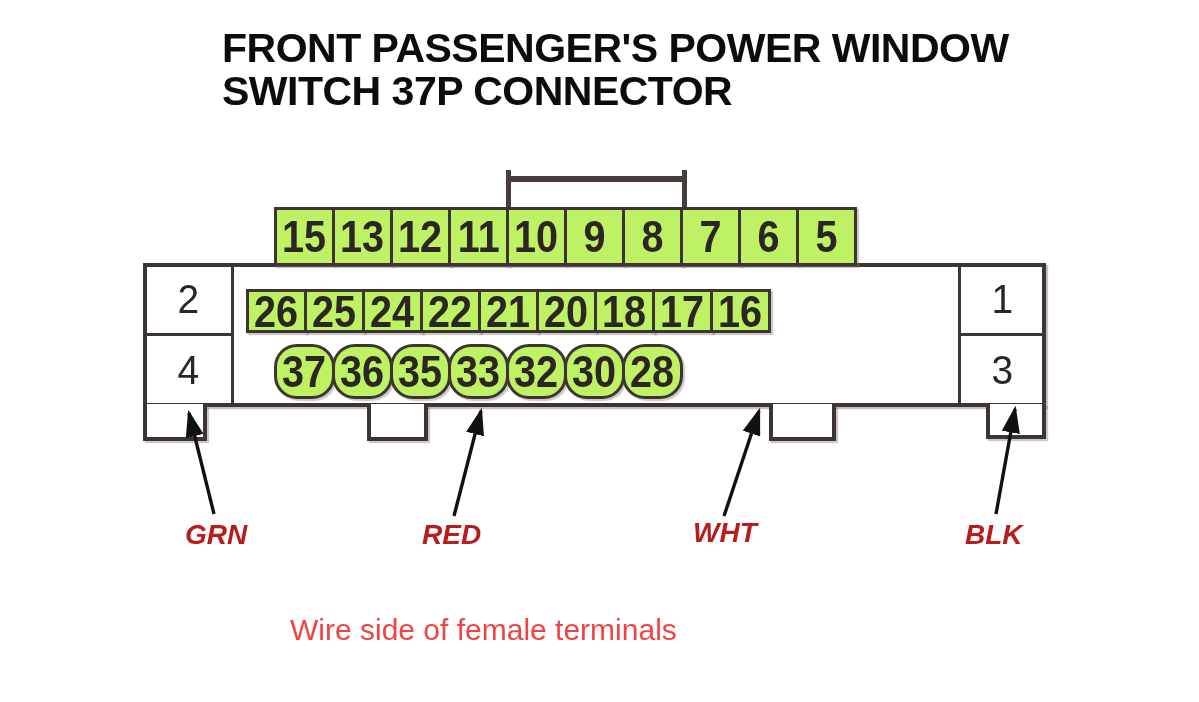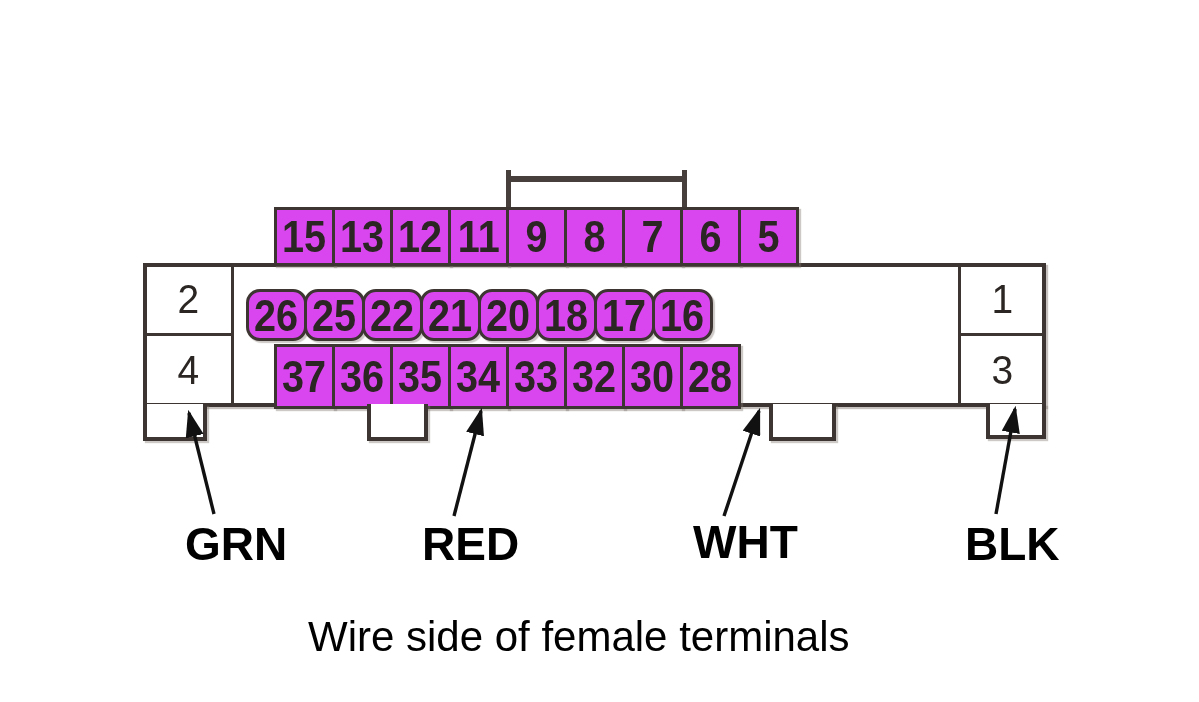--- a/index.html
+++ b/index.html
@@ -17,27 +17,27 @@
   .body-rect{
     position:absolute;left:143px;top:263px;width:903px;height:144px;
     box-sizing:border-box;border:4px solid #3d3531;background:#ffffff;
     box-shadow:2px 2px 1px rgba(130,120,112,.45);
   }
   .pin-row{position:absolute;display:flex;}
   .row-top{left:274px;top:207px;}
   .row-middle{left:246px;top:289px;}
   .row-bottom{left:274px;top:344px;}
   .pin-cell{
-    box-sizing:border-box;width:61px;border:3px solid #3d3531;background:#d946ef;
+    box-sizing:border-box;width:61px;border:3px solid #3d3531;background:#bef264;
     margin-right:-3px;display:flex;align-items:center;justify-content:center;
     box-shadow:2px 2px 1px rgba(130,120,112,.4);
   }
   .row-top   .pin-cell{height:59px;}
-  .row-middle .pin-cell{height:52px;border-radius:14px;}
-  .row-bottom .pin-cell{height:65px;}
+  .row-middle .pin-cell{height:44px;}
+  .row-bottom .pin-cell{height:55px;border-radius:23px;}
   .pin-num{
     font-size:45px;font-weight:bold;color:#2b2623;
     transform:scaleX(.88);line-height:1;
   }
   .side-cell{
     position:absolute;box-sizing:border-box;border:3px solid #3d3531;
     display:flex;align-items:center;justify-content:center;background:transparent;
   }
   .cell-p2{left:143px;top:263px;width:91px;height:73px;}
   .cell-p4{left:143px;top:333px;width:91px;height:74px;}
@@ -56,38 +56,42 @@
     box-shadow:2px 2px 1px rgba(130,120,112,.4);
   }
   .foot-1{left:143px;top:404px;width:64px;height:37px;}
   .foot-2{left:367px;top:404px;width:61px;height:37px;}
   .foot-3{left:769px;top:404px;width:67px;height:37px;}
   .foot-4{left:986px;top:404px;width:60px;height:35px;}
   
   .arrows{position:absolute;left:0;top:0;width:1199px;height:702px;pointer-events:none;}
   
   .wire-label{
-    position:absolute;font-size:46px;font-weight:bold;color:#000000;
-    line-height:1;white-space:nowrap;
+    position:absolute;font-size:28px;font-weight:bold;color:#b91c1c;
+    line-height:1;white-space:nowrap;font-style:italic;
   }
   .wl-grn{left:185px;top:521px;}
   .wl-red{left:422px;top:521px;}
   .wl-wht{left:693px;top:519px;}
   .wl-blk{left:965px;top:521px;}
   
   .caption{
-    position:absolute;left:308px;top:613px;
-    font-size:42px;font-weight:400;color:#000000;white-space:nowrap;
+    position:absolute;left:290px;top:613px;
+    font-size:30px;font-weight:400;color:#ef4444;white-space:nowrap;
   }
 </style>
 </head>
 <body>
 
 <div class="stage">
 
+  <div class="title">
+    <div>FRONT PASSENGER'S POWER WINDOW</div>
+    <div>SWITCH 37P CONNECTOR</div>
+  </div>
 
   <div class="clip-post left"></div>
   <div class="clip-post right"></div>
   <div class="clip-bar"></div>
 
   <div class="body-rect"></div>
 
   <div class="pin-row row-top">
       <div class="pin-cell">
         <span class="pin-num">15</span>
@@ -95,20 +99,23 @@
       <div class="pin-cell">
         <span class="pin-num">13</span>
       </div>
       <div class="pin-cell">
         <span class="pin-num">12</span>
       </div>
       <div class="pin-cell">
         <span class="pin-num">11</span>
       </div>
       <div class="pin-cell">
+        <span class="pin-num">10</span>
+      </div>
+      <div class="pin-cell">
         <span class="pin-num">9</span>
       </div>
       <div class="pin-cell">
         <span class="pin-num">8</span>
       </div>
       <div class="pin-cell">
         <span class="pin-num">7</span>
       </div>
       <div class="pin-cell">
         <span class="pin-num">6</span>
@@ -118,20 +125,23 @@
       </div>
     </div>
   <div class="pin-row row-middle">
       <div class="pin-cell">
         <span class="pin-num">26</span>
       </div>
       <div class="pin-cell">
         <span class="pin-num">25</span>
       </div>
       <div class="pin-cell">
+        <span class="pin-num">24</span>
+      </div>
+      <div class="pin-cell">
         <span class="pin-num">22</span>
       </div>
       <div class="pin-cell">
         <span class="pin-num">21</span>
       </div>
       <div class="pin-cell">
         <span class="pin-num">20</span>
       </div>
       <div class="pin-cell">
         <span class="pin-num">18</span>
@@ -145,23 +155,20 @@
     </div>
   <div class="pin-row row-bottom">
       <div class="pin-cell">
         <span class="pin-num">37</span>
       </div>
       <div class="pin-cell">
         <span class="pin-num">36</span>
       </div>
       <div class="pin-cell">
         <span class="pin-num">35</span>
-      </div>
-      <div class="pin-cell">
-        <span class="pin-num">34</span>
       </div>
       <div class="pin-cell">
         <span class="pin-num">33</span>
       </div>
       <div class="pin-cell">
         <span class="pin-num">32</span>
       </div>
       <div class="pin-cell">
         <span class="pin-num">30</span>
       </div>

